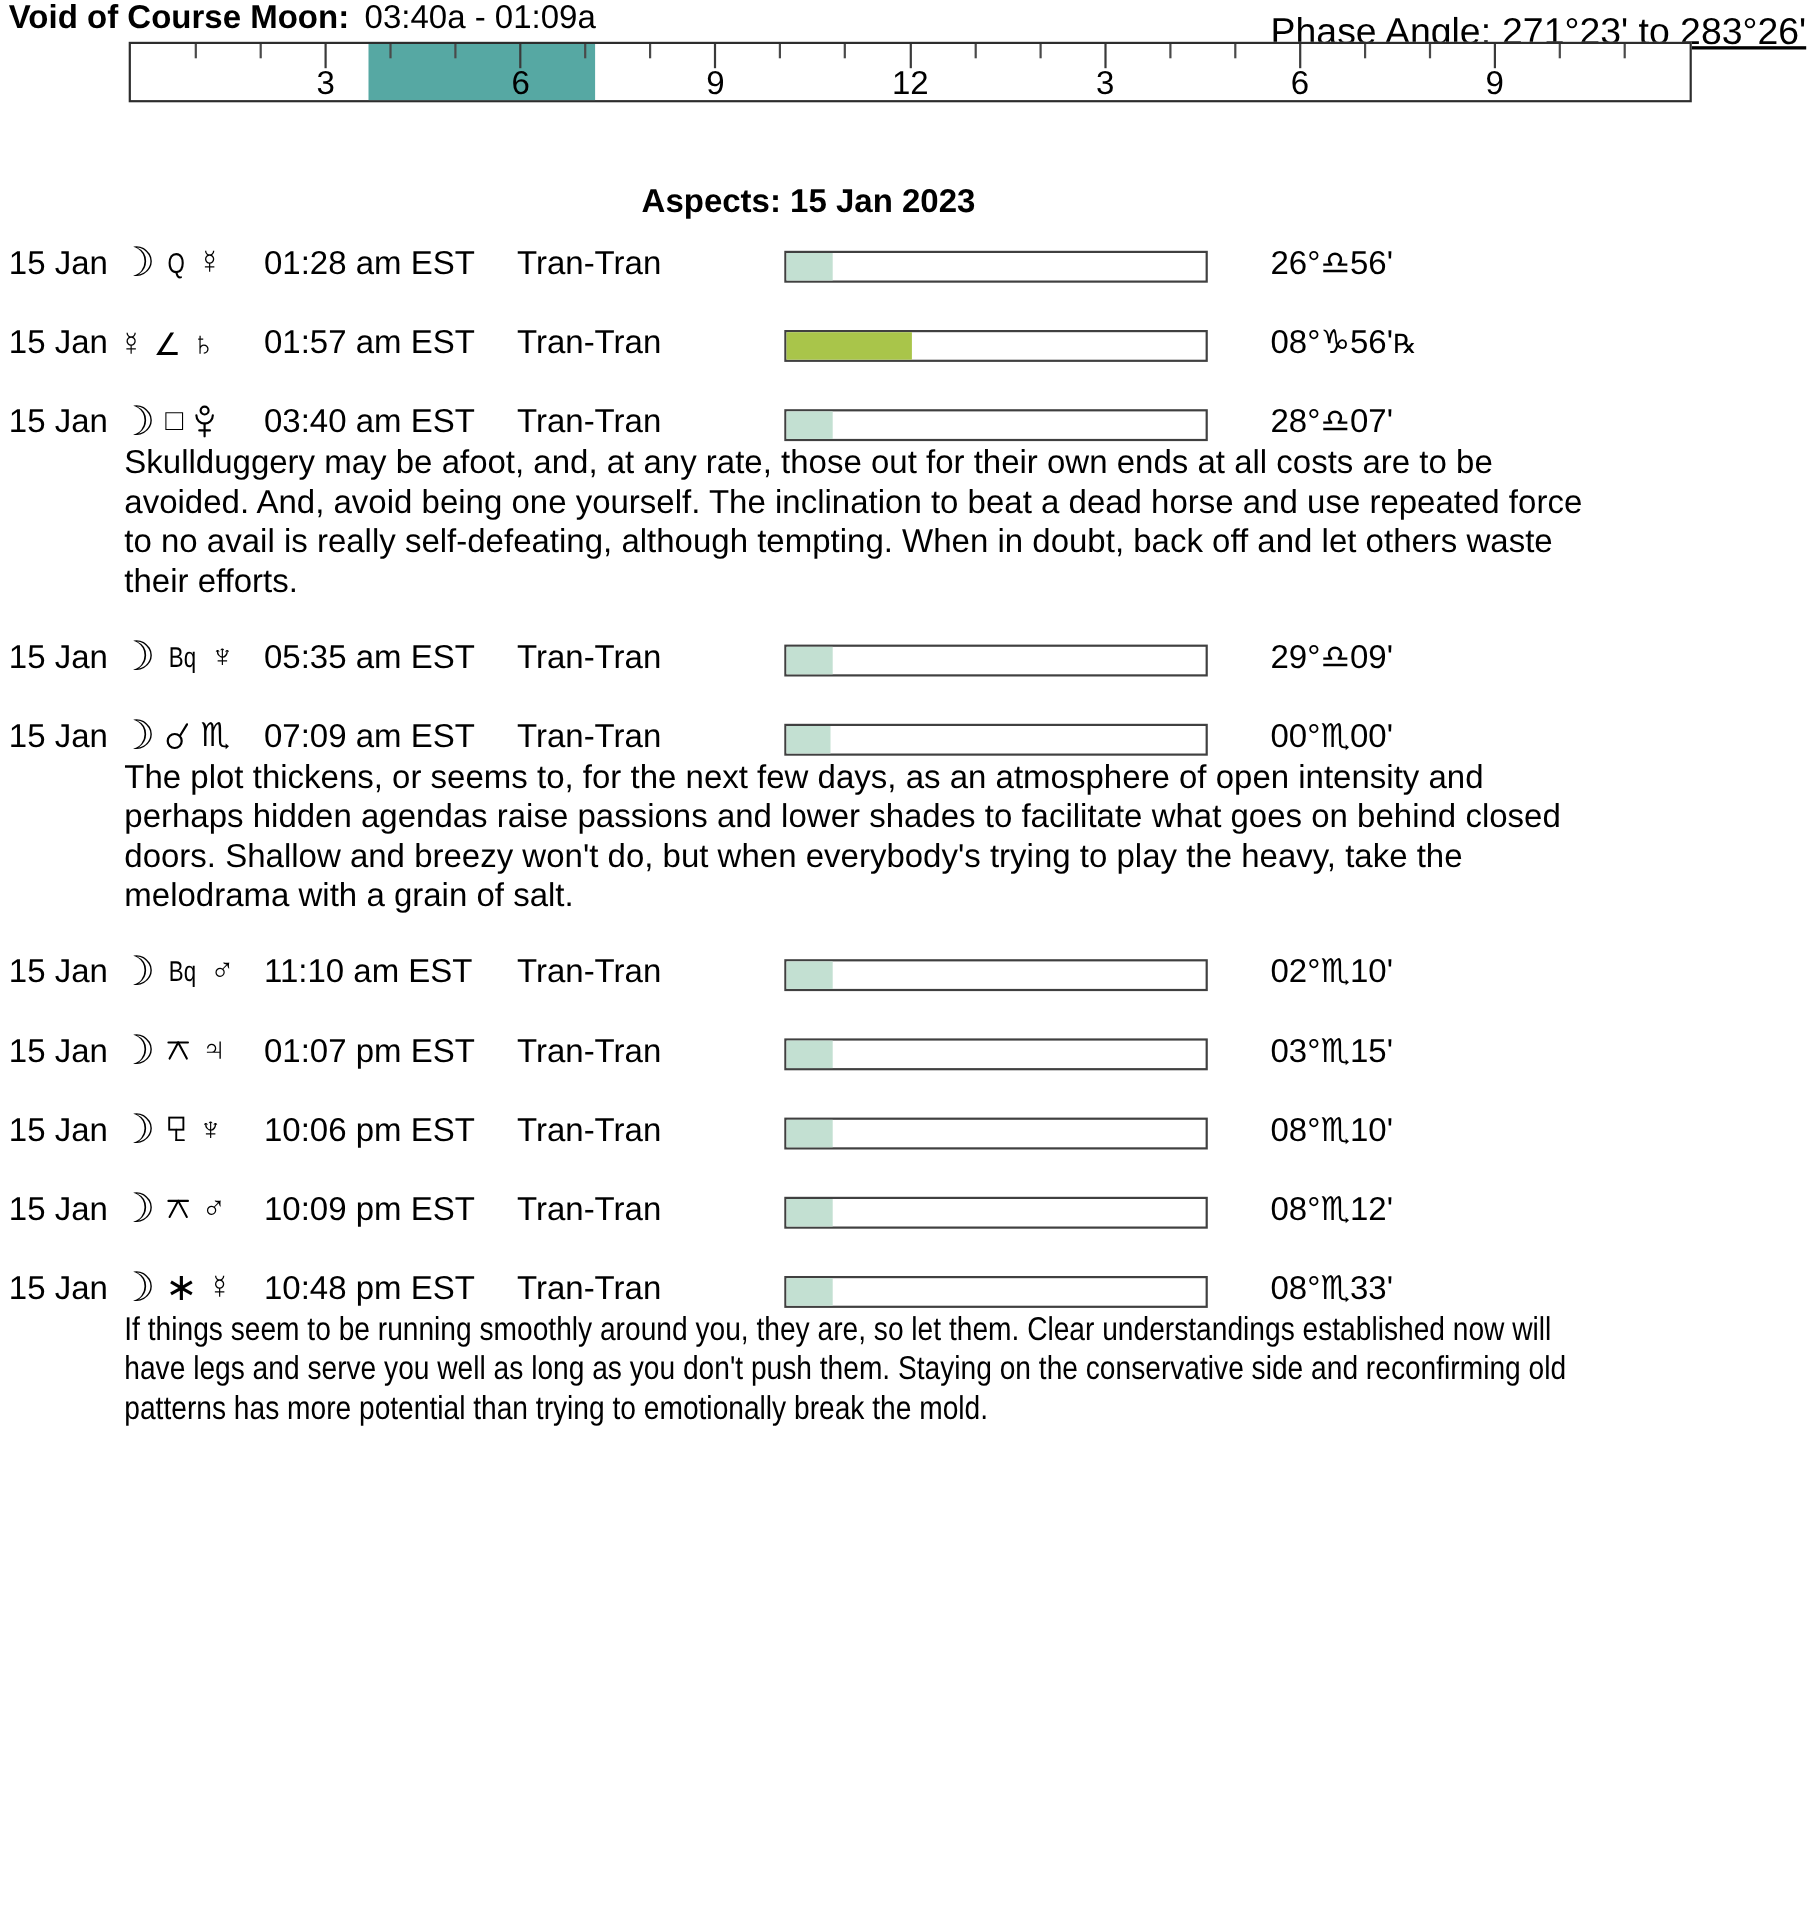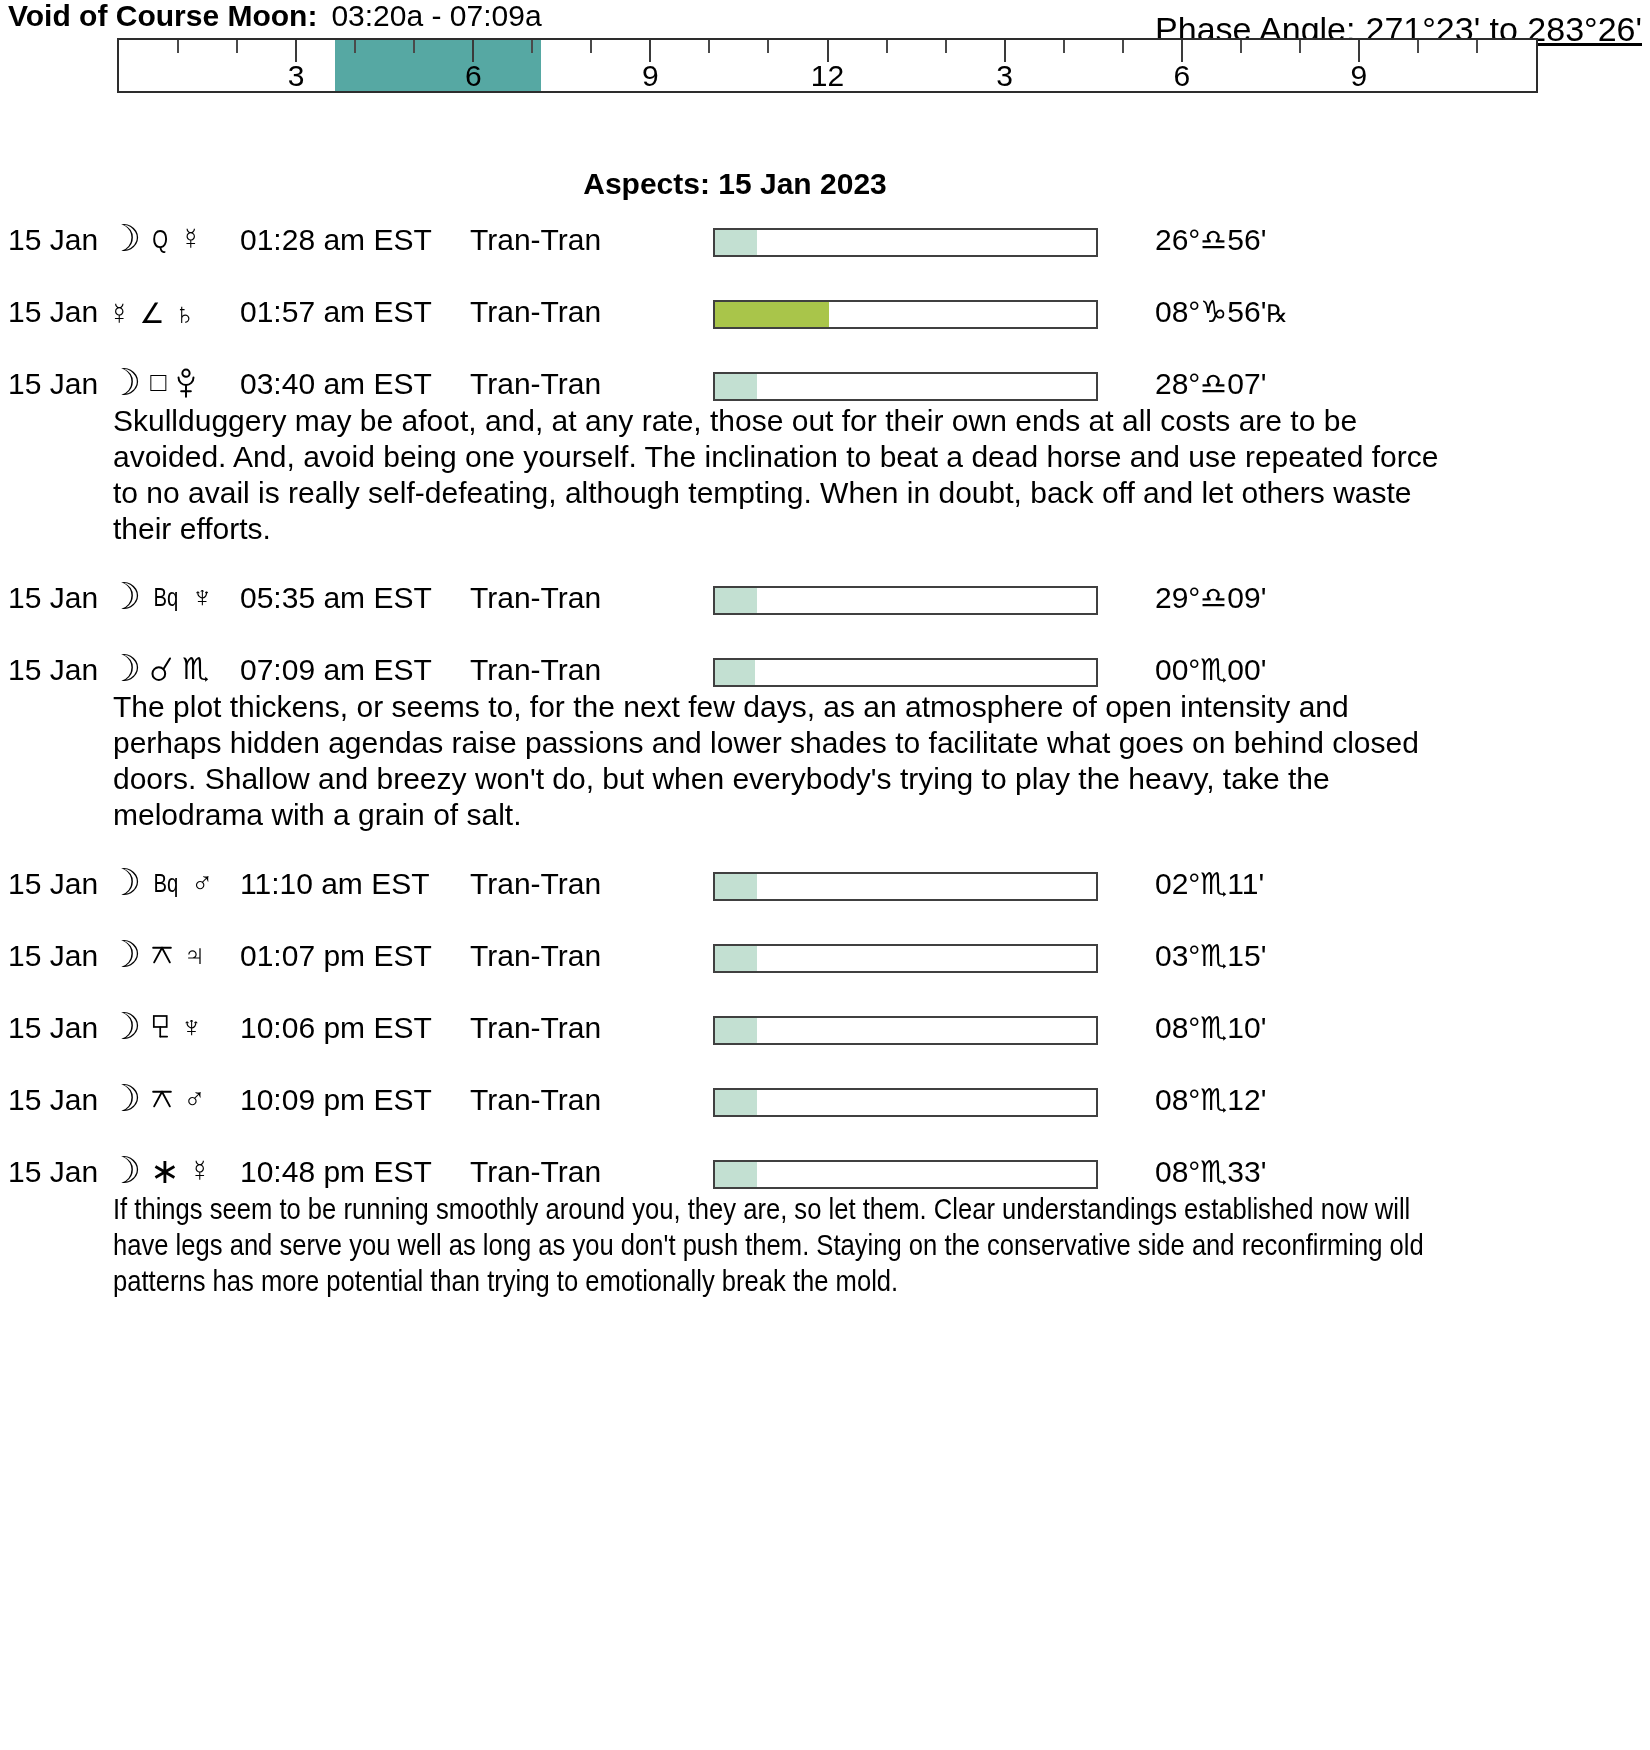--- a/index.html
+++ b/index.html
@@ -84,21 +84,21 @@
 <div class="page" data-name="lunar-aspects-report">
 
   <div class="phase-angle" data-name="phase-angle">
     <span data-name="phase-angle-label">Phase Angle:</span><span class="hval" data-name="phase-angle-value">271°23' to 283°26'</span>
   </div>
 
 
 
 
   <div class="hline" data-name="void-of-course-line">
-    <span class="b" data-name="void-of-course-label">Void of Course Moon:</span><span class="hval" data-name="void-of-course-value">03:20a -  07:09a</span>
+    <span class="b" data-name="void-of-course-label">Void of Course Moon:</span><span class="hval" data-name="void-of-course-value">03:40a -  01:09a</span>
   </div>
 
   <div class="ruler" id="ruler" data-name="void-of-course-timeline">
       <div class="void-fill" data-name="void-period-fill" style="left: 15.2778%; width: 14.5139%; background: rgb(86, 168, 163);"></div>
       <div class="tick" data-name="hour-tick" style="left: calc(4.16667% - 1px);"></div>
       <div class="tick" data-name="hour-tick" style="left: calc(8.33333% - 1px);"></div>
       <div class="tick long" data-name="hour-tick" style="left: calc(12.5% - 1px);"></div>
       <div class="tick" data-name="hour-tick" style="left: calc(16.6667% - 1px);"></div>
       <div class="tick" data-name="hour-tick" style="left: calc(20.8333% - 1px);"></div>
       <div class="tick long" data-name="hour-tick" style="left: calc(25% - 1px);"></div>
@@ -232,21 +232,21 @@
           <span class="sym" data-name="biquintile-symbol">Bq</span>
           <span class="sym" data-name="mars-symbol">♂</span>
         </span>
         <span class="col-time" data-name="aspect-time">11:10 am EST</span>
         <span class="col-type" data-name="aspect-type">Tran-Tran</span>
         <span class="col-bar" data-name="orb-bar-cell">
           <div class="bar" data-name="orb-bar">
             <div class="bar-fill" data-name="orb-bar-fill" style="width: 11%; background: rgb(195, 224, 210);"></div>
           </div>
         </span>
-        <span class="col-pos" data-name="aspect-position">02°♏11'</span>
+        <span class="col-pos" data-name="aspect-position">02°♏10'</span>
       </div>
       <div class="aspect-row" data-name="aspect-row">
         <span class="col-date" data-name="aspect-date">15 Jan</span>
         <span class="col-symbols" data-name="aspect-symbols">
           <span class="sym" data-name="moon-symbol">☽</span>
           <span class="sym" data-name="quincunx-symbol">
             <svg width="24" height="23" viewBox="0 0 22 22">
               <line x1="2.5" y1="4.5" x2="19.5" y2="4.5"></line>
               <line x1="11" y1="4.5" x2="3.5" y2="18.5"></line>
               <line x1="11" y1="4.5" x2="18.5" y2="18.5"></line>

